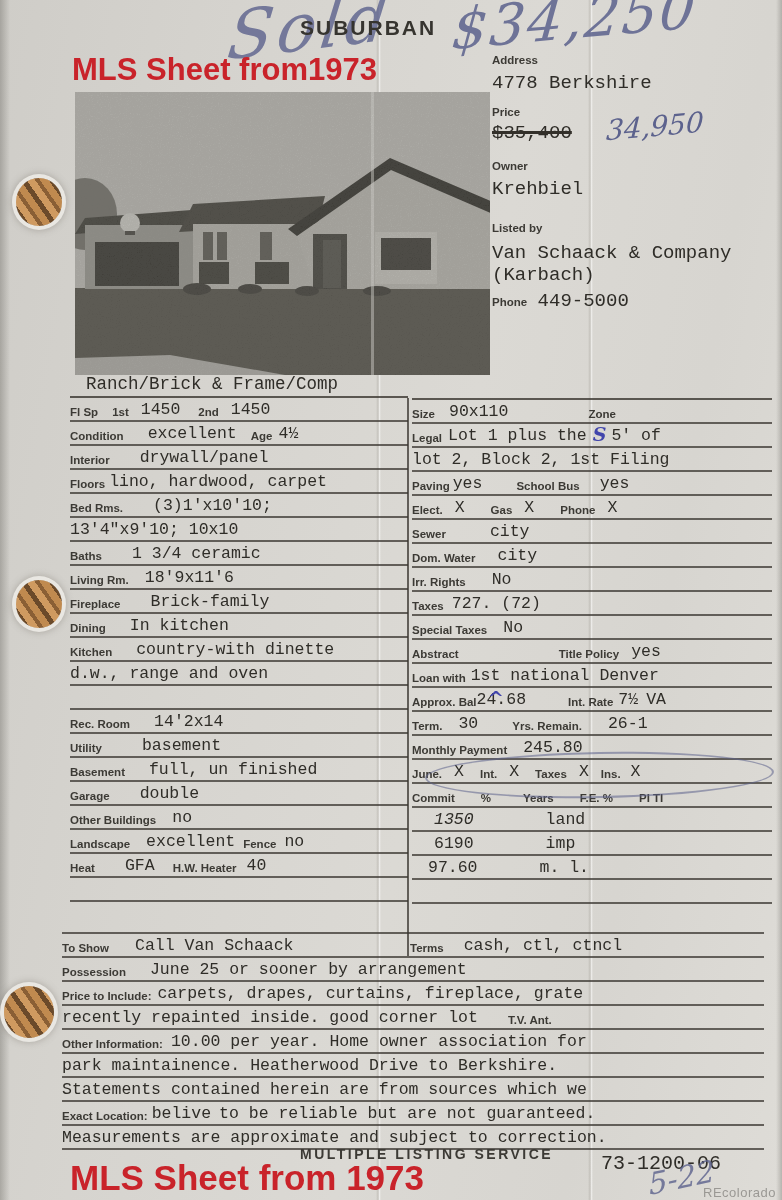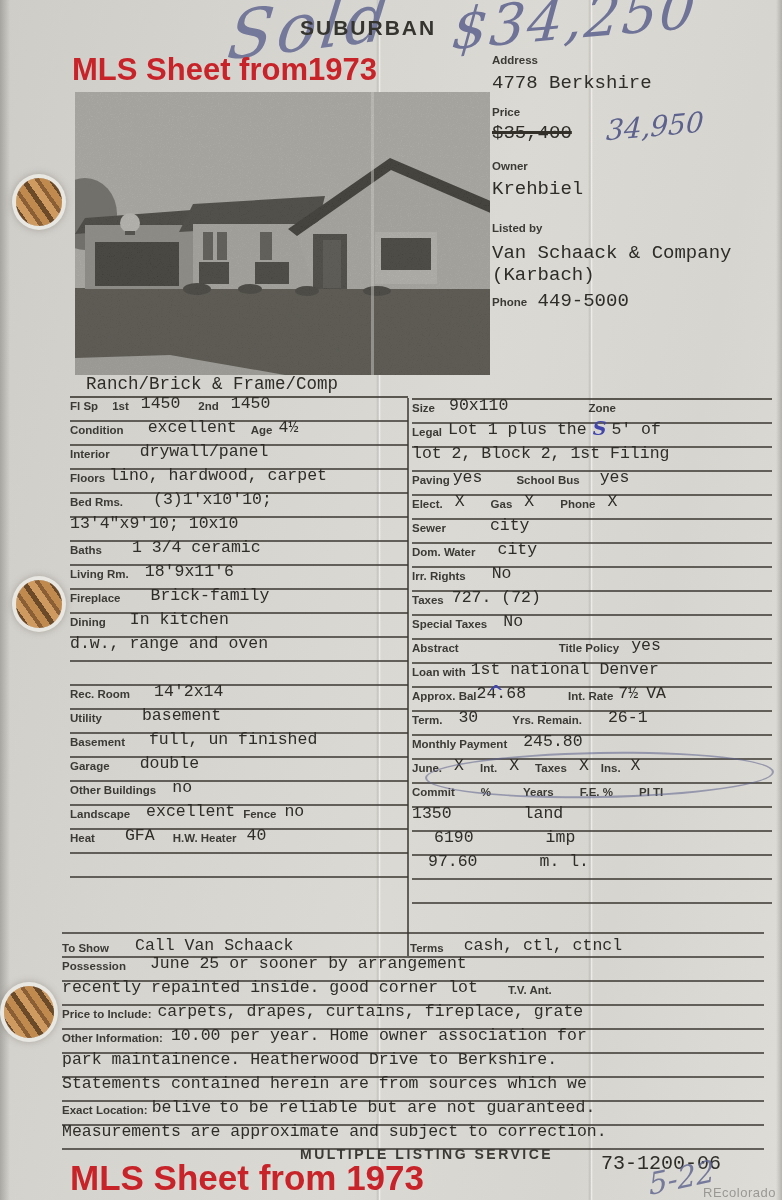--- a/index.html
+++ b/index.html
@@ -37,21 +37,21 @@
   
   #photo-wrap{position:absolute;left:75px;top:92px;width:415px;height:283px;}
   
   #photo-caption{position:absolute;left:70px;top:374px;width:338px;height:24px;
     border-bottom:2px solid rgba(58,54,48,.8);padding-left:16px;box-sizing:border-box;
     font-family:"Liberation Mono","DejaVu Sans Mono",monospace;font-size:17.5px;color:#2f2d28;}
   
   .tcol{position:absolute;top:398px;}
   #left-col{left:70px;width:338px;}
   #right-col{left:412px;width:360px;border-top:2px solid rgba(58,54,48,.8);}
-  .trow{height:24px;display:flex;align-items:flex-end;padding-bottom:8px;box-sizing:border-box;
+  .trow{height:24px;display:flex;align-items:flex-end;padding-bottom:2px;box-sizing:border-box;
     border-bottom:2px solid rgba(58,54,48,.75);overflow:visible;}
   #divider{position:absolute;left:407px;top:398px;width:2px;height:558px;background:rgba(58,54,48,.75);}
   
   #bottom-rows{position:absolute;left:62px;top:932px;width:702px;border-top:2px solid rgba(58,54,48,.75);}
   .trow.split{padding-bottom:0;border-bottom:none;}
   .cell-left{width:338px;display:flex;align-items:flex-end;padding-bottom:2px;box-sizing:border-box;border-bottom:2px solid rgba(58,54,48,.75);}
   .cell-right{flex:1;display:flex;align-items:flex-end;padding-left:10px;padding-bottom:2px;box-sizing:border-box;border-bottom:2px solid rgba(58,54,48,.75);}
   .pen-loop{position:absolute;left:425px;top:752px;width:345px;height:42px;border:2px solid rgba(92,98,141,.55);
     border-radius:50%;transform:rotate(-1deg);pointer-events:none;}
   
@@ -173,20 +173,24 @@
       </div>
       <div class="trow">
         <span class="lbl">Fireplace</span>
         <span class="val" style="margin-left: 30px;">Brick-family</span>
       </div>
       <div class="trow">
         <span class="lbl">Dining</span>
         <span class="val" style="margin-left: 24px;">In kitchen</span>
       </div>
       <div class="trow">
+        <span class="lbl">Kitchen</span>
+        <span class="val" style="margin-left: 24px;">country-with dinette</span>
+      </div>
+      <div class="trow">
         <span class="val">d.w., range and oven</span>
       </div>
       <div class="trow"></div>
       <div class="trow">
         <span class="lbl">Rec. Room</span>
         <span class="val" style="margin-left: 24px;">14'2x14</span>
       </div>
       <div class="trow">
         <span class="lbl">Utility</span>
         <span class="val" style="margin-left: 40px;">basement</span>
@@ -304,21 +308,21 @@
         <span class="val" style="margin-left: 10px;">X</span>
       </div>
       <div class="trow">
         <span class="lbl">Commit</span>
         <span class="lbl" style="margin-left: 26px;">%</span>
         <span class="lbl" style="margin-left: 32px;">Years</span>
         <span class="lbl" style="margin-left: 26px;">F.E. %</span>
         <span class="lbl" style="margin-left: 26px;">PI TI</span>
       </div>
       <div class="trow">
-        <span class="val" style="">1350</span>
+        <span class="val" style="margin-left: 22px; font-style: italic;">1350</span>
         <span class="val" style="margin-left: 72px;">land</span>
       </div>
       <div class="trow">
         <span class="val" style="margin-left: 22px;">6190</span>
         <span class="val" style="margin-left: 72px;">imp</span>
       </div>
       <div class="trow">
         <span class="val" style="margin-left: 16px;">97.60</span>
         <span class="val" style="margin-left: 62px;">m. l.</span>
       </div>
@@ -335,26 +339,26 @@
         <div class="cell-right">
           <span class="lbl">Terms</span>
           <span class="val" style="margin-left: 20px;">cash, ctl, ctncl</span>
         </div>
       </div>
       <div class="trow">
         <span class="lbl">Possession</span>
         <span class="val" style="margin-left: 24px;">June 25 or sooner by arrangement</span>
       </div>
       <div class="trow">
+        <span class="lbl">Price to Include:</span>
+        <span class="val" style="margin-left: 6px;">carpets, drapes, curtains, fireplace, grate</span>
+      </div>
+      <div class="trow">
         <span class="val">recently repainted inside. good corner lot</span>
         <span class="lbl" style="margin-left: 30px;">T.V. Ant.</span>
-      </div>
-      <div class="trow">
-        <span class="lbl">Price to Include:</span>
-        <span class="val" style="margin-left: 6px;">carpets, drapes, curtains, fireplace, grate</span>
       </div>
       <div class="trow">
         <span class="lbl">Other Information:</span>
         <span class="val" style="margin-left: 8px;">10.00 per year. Home owner association for</span>
       </div>
       <div class="trow">
         <span class="val">park maintainence. Heatherwood Drive to Berkshire.</span>
       </div>
       <div class="trow">
         <span class="val">Statements contained herein are from sources which we</span>

